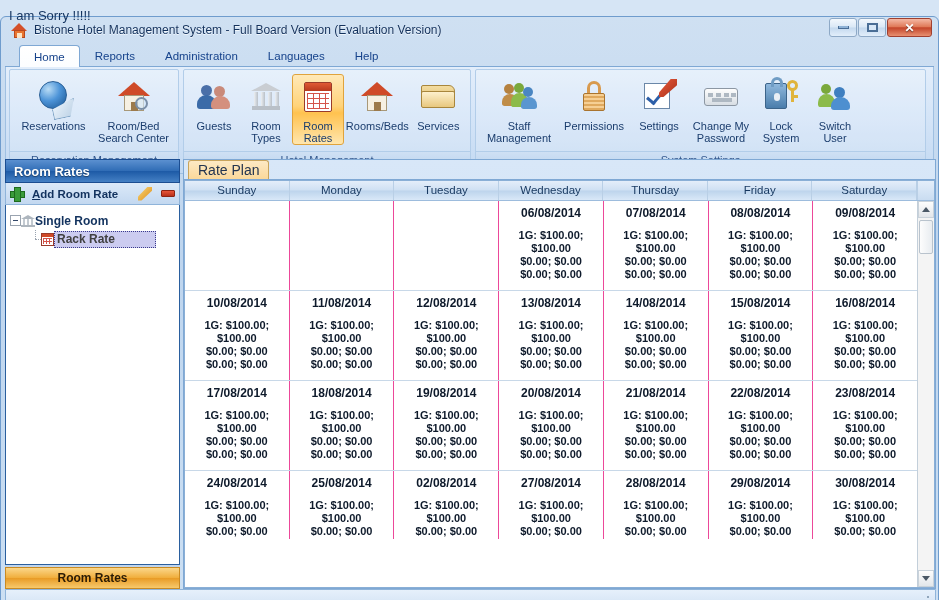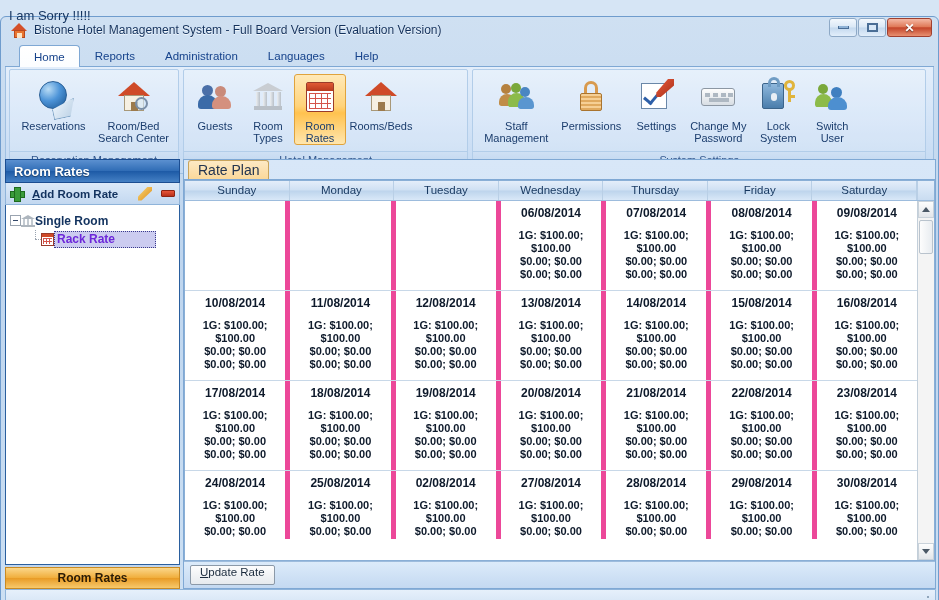--- a/index.html
+++ b/index.html
@@ -263,21 +263,21 @@
     border-left:7px solid transparent; border-right:7px solid transparent; border-bottom:4px solid #aeb6be; }
   .tr-ico-bank .c { position:absolute; top:5px; width:2px; height:6px; background:#c3cad1; }
   .tr-ico-bank .b { position:absolute; left:0; top:11px; width:14px; height:2px; background:#aeb6be; }
   .tr-ico-cal { width:13px; height:13px; position:relative; flex:none;
     background:#fff; border:1px solid #9a3b2a; }
   .tr-ico-cal:before { content:''; position:absolute; left:0; top:0; right:0; height:3px; background:#cf4a28; }
   .tr-ico-cal:after { content:''; position:absolute; left:1px; top:4px; right:1px; bottom:1px;
     background: repeating-linear-gradient(to right,#d4544a 0 1px,transparent 1px 3px),
                 repeating-linear-gradient(to bottom,#d4544a 0 1px,transparent 1px 3px); }
   .tr-label { font-size: 12px; font-weight: bold; color: #12325e; }
-  .tr-row.selected .tr-label { color: #6d28d9; text-align: center; }
+  .tr-row.selected .tr-label { color: #404040; text-align: center; }
   .tr-row.selected .tr-sel {
     background: #ccccf0; border: 1px dotted #3a3a8c;
     padding: 0 40px 0 2px; line-height: 15px;
   }
 
   .sb-footer {
     height: 22px; margin-top: 2px;
     background: linear-gradient(to bottom,#fbd78a 0%,#f0ad3a 50%,#e89b25 51%,#f7c96c 100%);
     border: 1px solid #c98a22;
     display: flex; align-items: center; justify-content: center;
@@ -328,21 +328,21 @@
     border-left: 1px solid #b9cfe6; }
 
   .grid-body { flex: 1; display: flex; overflow: hidden; }
   .grid-rows { flex: 1; display: flex; flex-direction: column; }
   .grow {
     height: 90px; flex: none;
     display: flex; border-bottom: 1px solid #c8d8e8;
   }
   .grow.clipped { height: 68px; overflow: hidden; border-bottom: none; }
   .gcell {
-    flex: 1; border-right: 5px solid #ec4899;
+    flex: 1; border-right: 1px solid #ec4899;
     padding-top: 5px;
     display: flex; flex-direction: column; align-items: center;
     overflow: hidden;
   }
   .gcell:last-child { border-right: none; }
   .gcell.empty { background: #ffffff; }
   .gc-date {
     font-size: 12px; font-weight: bold; color: #0e1a2b;
     margin-bottom: 9px;
   }
@@ -514,20 +514,29 @@
         </div>
         <div class="ritem" style="width:70px">
           <div class="ico">
             <div class="ic-house">
                 <div class="rf"></div>
                 <div class="bd"></div>
                 <div class="dr"></div>
               </div>
           </div>
           <div class="lbl">Rooms/Beds</div>
+        </div>
+        <div class="ritem" style="width:58px">
+          <div class="ico">
+            <div class="ic-folder">
+                <div class="bk"></div>
+                <div class="fr"></div>
+              </div>
+          </div>
+          <div class="lbl">Services</div>
         </div>
       </div>
       <div class="rgroup-label">Hotel Management</div>
     </div>
 
     <div class="rgroup" style="width:458px">
       <div class="rgroup-items">
         <div class="ritem" style="width:78px">
           <div class="ico">
             <div class="ic-people">
@@ -854,23 +863,20 @@
             <div class="vs-track">
                 <div class="vs-thumb"></div>
               </div>
             <div class="vs-btn">
                 <span class="vs-arrow down"></span>
               </div>
           </div>
         </div>
       </div>
 
-      <div class="main-footer">
-        <div class="btn-update"><u>U</u><span>pdate Rate</span></div>
-      </div>
     </div>
   </div>
 
   <div class="statusbar">
     <div class="grip"></div>
   </div>
   <div class="status-text">I am Sorry !!!!!</div>
 
 </div>
 

